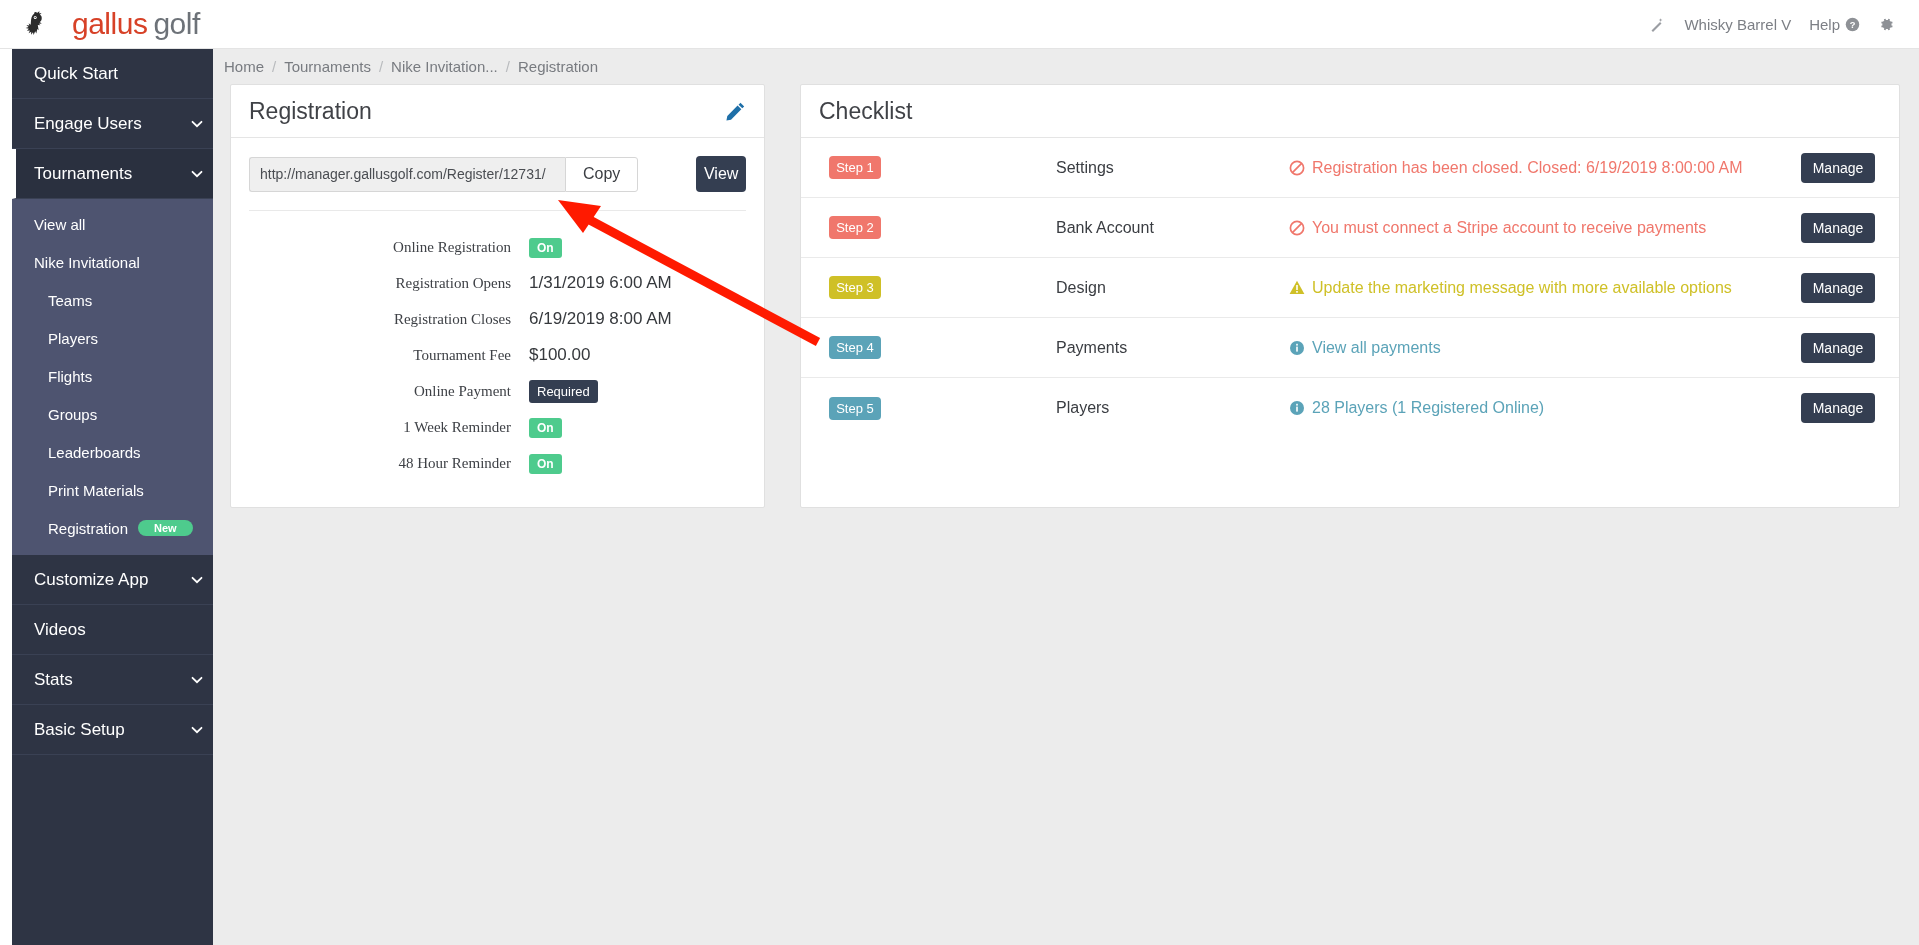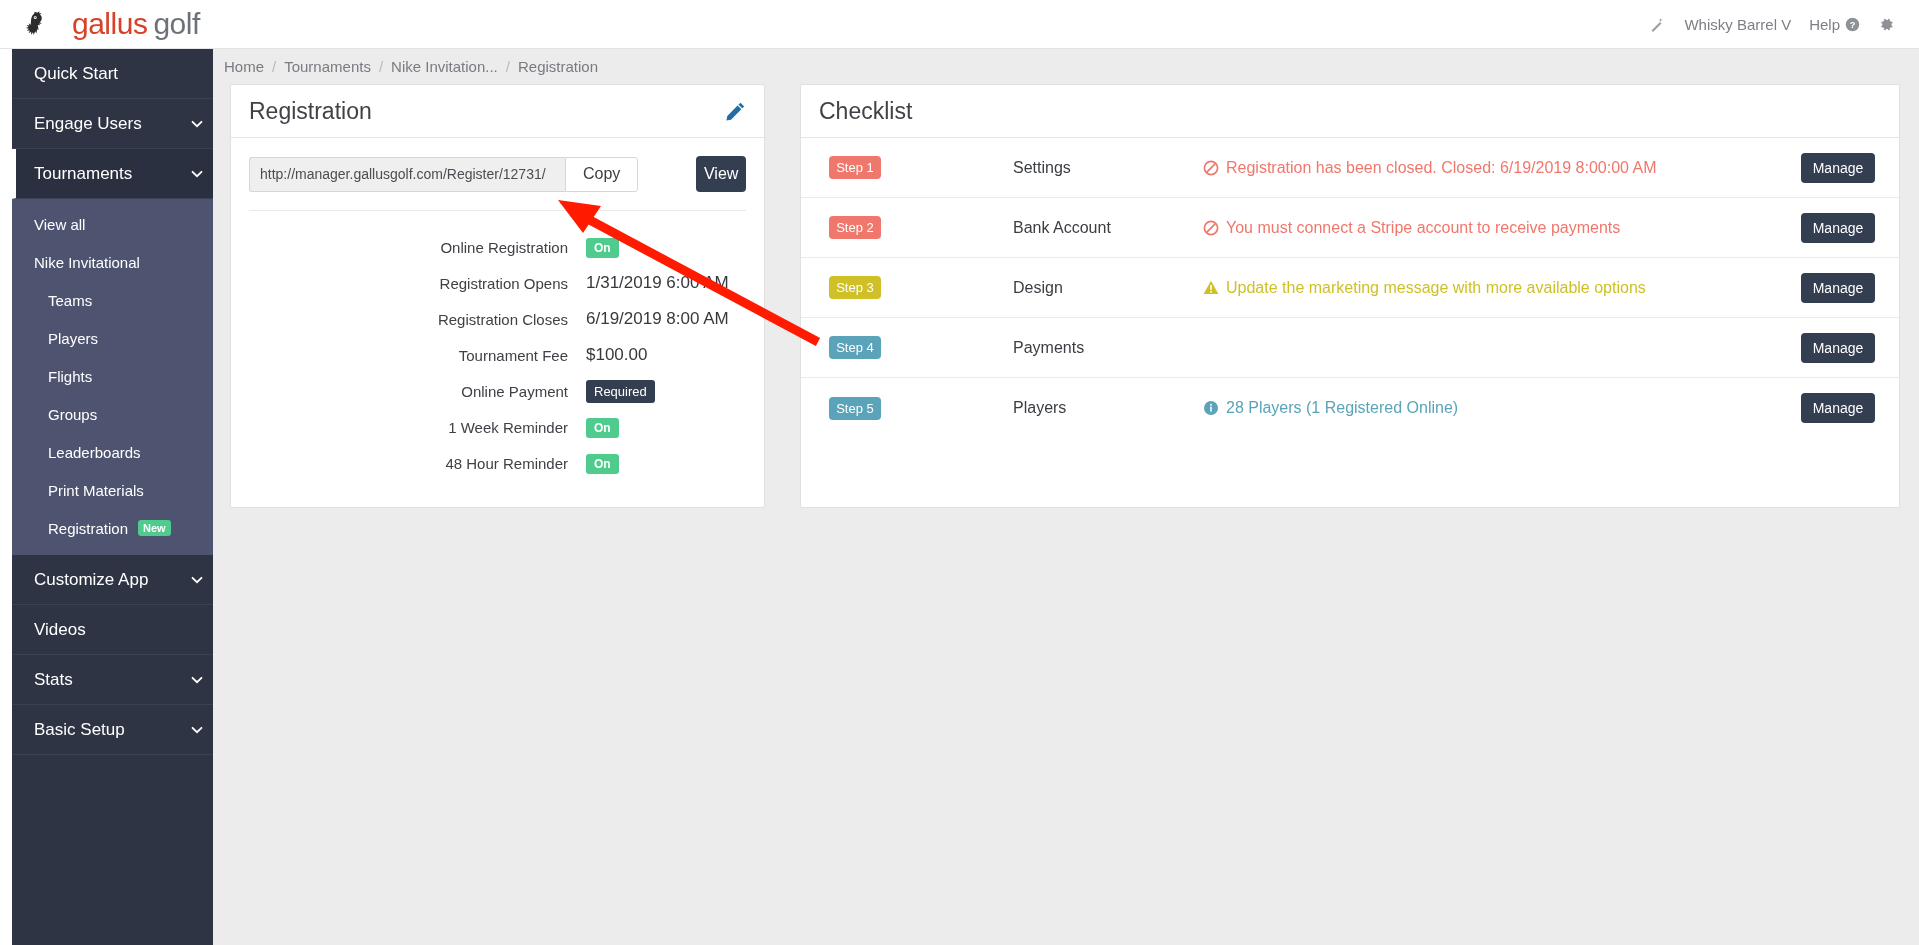--- a/index.html
+++ b/index.html
@@ -58,21 +58,21 @@
   .nav-chevron { width: 12px; height: 12px; flex: none; }
   .sub-wrap { background: #4e5470; padding: 6px 0 8px 0; }
   .sub-item {
     height: 38px; display: flex; align-items: center;
     color: #ffffff; font-size: 15px; padding-left: 22px;
     cursor: pointer;
   }
   .sub-item.indent { padding-left: 36px; }
   .badge-new {
     background: #4ecb8d; color: #ffffff; font-size: 11px;
-    padding: 2px 5px; border-radius: 3px; margin-left: 10px;
+    padding: 2px 16px; border-radius: 8px; margin-left: 10px;
     font-weight: 600;
   }
 
   
   .content {
     position: absolute; top: 49px; left: 213px;
     width: 1706px; height: 896px;
     background: #ececec;
   }
   .breadcrumb {
@@ -118,38 +118,38 @@
   .view-btn {
     margin-left: 58px; height: 36px; width: 64px;
     background: #343e51; color: #ffffff; border: none;
     border-radius: 4px; font-size: 16px; cursor: pointer;
     font-family: "Liberation Sans", sans-serif;
   }
   .reg-divider { margin: 18px 18px 0 18px; border-top: 1px solid #e9e9e9; }
   .detail-list { padding: 18px 0 26px 0; }
   .detail-row { display: flex; align-items: center; height: 36px; }
   .detail-label {
-    width: 355px; text-align: right; padding-right: 18px;
-    font-size: 15px; color: #3e4146;
+    width: 298px; text-align: right; padding-right: 18px;
+    font-size: 15px; color: #3e4146; font-family: Liberation Serif, serif;
   }
   .detail-value { font-size: 17px; color: #36393d; }
   .pill-on {
     background: #4ecb8d; color: #ffffff; font-size: 12px;
     padding: 3px 8px; border-radius: 3px; font-weight: 600;
   }
   .pill-req {
     background: #343e51; color: #ffffff; font-size: 13px;
     padding: 4px 8px; border-radius: 3px;
   }
 
   
   .chk-card { width: 1100px; }
   .chk-row {
     display: flex; align-items: center; height: 60px;
-    border-bottom: 1px solid #eaeaea; padding: 0 24px 0 28px;
+    border-bottom: 1px solid #eaeaea; padding: 0 24px 0 28px; gap: 43px;
   }
   .chk-row:last-child { border-bottom: none; }
   .step-badge {
     width: 52px; text-align: center; color: #ffffff;
     font-size: 13px; padding: 4px 0; border-radius: 4px;
     flex: none;
   }
   .chk-name {
     width: 190px; margin-left: 132px; font-size: 16px;
     color: #3a3d42; flex: none;
@@ -416,20 +416,30 @@
               </svg>
           </span>
           <span>Update the marketing message with more available options</span>
         </span>
         <button class="manage-btn">Manage</button>
       </div>
 
       <div class="chk-row">
         <span class="step-badge" style="background:#5BA3B8">Step 4</span>
         <span class="chk-name">Payments</span>
+        <span class="chk-msg" style="color:#5BA3B8">
+          <span class="msg-ico">
+            <svg width="16" height="16" viewBox="0 0 16 16">
+                <circle cx="8" cy="8" r="7" fill="#5BA3B8"></circle>
+                <rect x="7.2" y="6.6" width="1.6" height="5" fill="#ffffff"></rect>
+                <rect x="7.2" y="3.8" width="1.6" height="1.8" fill="#ffffff"></rect>
+              </svg>
+          </span>
+          <span>View all payments</span>
+        </span>
         <button class="manage-btn">Manage</button>
       </div>
 
       <div class="chk-row">
         <span class="step-badge" style="background:#5BA3B8">Step 5</span>
         <span class="chk-name">Players</span>
         <span class="chk-msg" style="color:#5BA3B8">
           <span class="msg-ico">
             <svg width="16" height="16" viewBox="0 0 16 16">
                 <circle cx="8" cy="8" r="7" fill="#5BA3B8"></circle>

